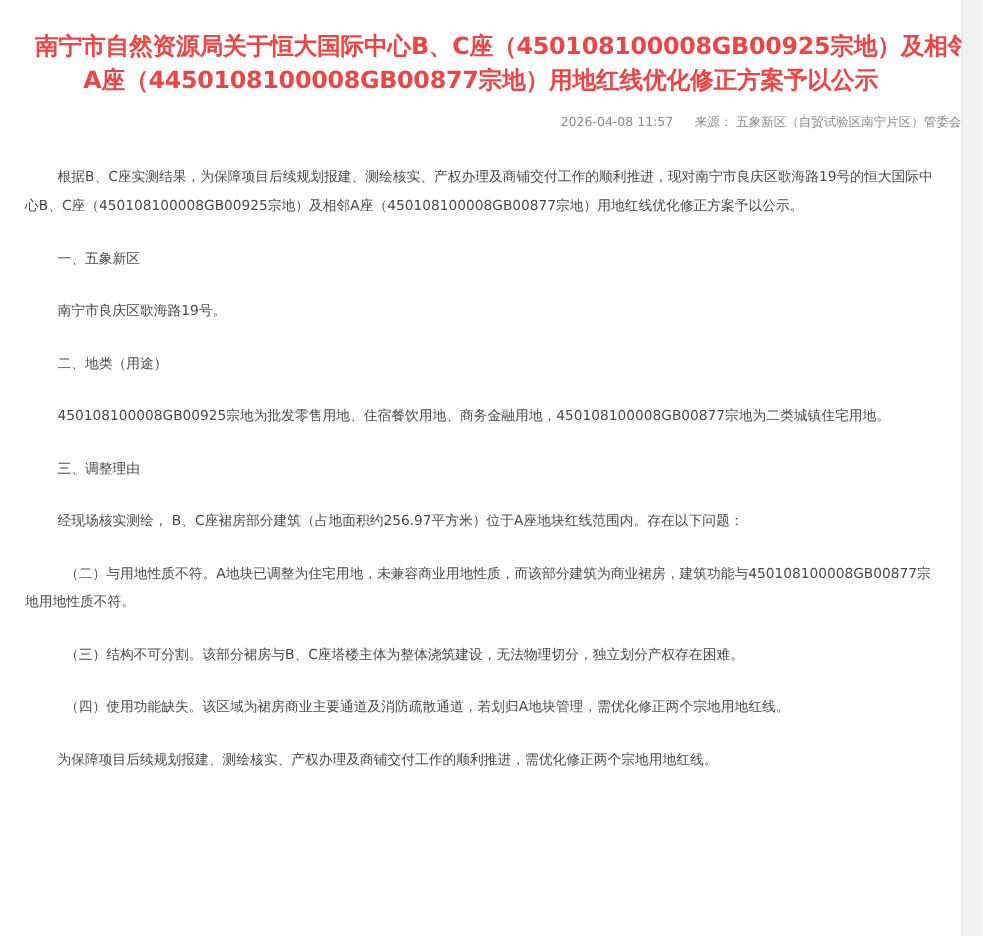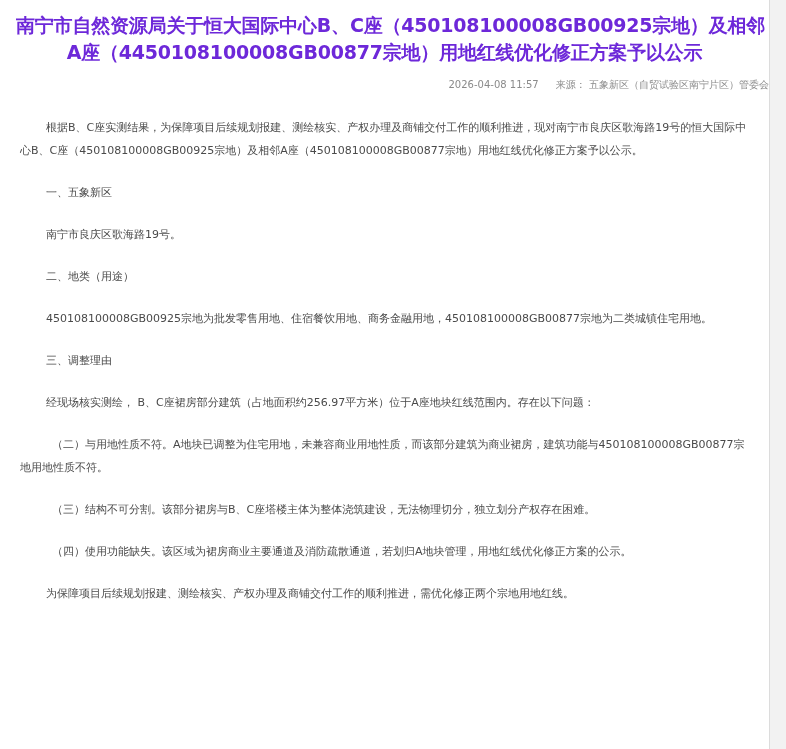--- a/index.html
+++ b/index.html
@@ -19,27 +19,27 @@
       left: 0;
       top: 0;
       width: 770px;
       height: 749px;
       background: #ffffff;
       border-right: 1px solid #dcdcdc;
       box-sizing: border-box;
       overflow: hidden;
     }
     .title {
-      margin: 2px;
+      margin: 14px;
       padding: 10px 14px 0 14px;
       text-align: center;
       font-size: 19px;
       font-weight: bold;
       line-height: 27px;
-      color: #6d28d9;
+      color: #ef4444;
       letter-spacing: -0.2px;
     }
     .title .line {
       display: block;
       white-space: nowrap;
     }
     .meta {
       text-align: right;
       font-size: 10px;
       color: #8a8a8a;
@@ -80,17 +80,17 @@
   <div class="content">
     <p>根据B、C座实测结果，为保障项目后续规划报建、测绘核实、产权办理及商铺交付工作的顺利推进，现对南宁市良庆区歌海路19号的恒大国际中心B、C座（450108100008GB00925宗地）及相邻A座（450108100008GB00877宗地）用地红线优化修正方案予以公示。</p>
     <p>一、五象新区</p>
     <p>南宁市良庆区歌海路19号。</p>
     <p>二、地类（用途）</p>
     <p>450108100008GB00925宗地为批发零售用地、住宿餐饮用地、商务金融用地，450108100008GB00877宗地为二类城镇住宅用地。</p>
     <p>三、调整理由</p>
     <p>经现场核实测绘， B、C座裙房部分建筑（占地面积约256.97平方米）位于A座地块红线范围内。存在以下问题：</p>
     <p class="sub">（二）与用地性质不符。A地块已调整为住宅用地，未兼容商业用地性质，而该部分建筑为商业裙房，建筑功能与450108100008GB00877宗地用地性质不符。</p>
     <p class="sub">（三）结构不可分割。该部分裙房与B、C座塔楼主体为整体浇筑建设，无法物理切分，独立划分产权存在困难。</p>
-    <p class="sub">（四）使用功能缺失。该区域为裙房商业主要通道及消防疏散通道，若划归A地块管理，用地红线优化修正方案的公示。</p>
+    <p class="sub">（四）使用功能缺失。该区域为裙房商业主要通道及消防疏散通道，若划归A地块管理，需优化修正两个宗地用地红线。</p>
     <p>为保障项目后续规划报建、测绘核实、产权办理及商铺交付工作的顺利推进，需优化修正两个宗地用地红线。</p>
   </div>
 </div>
 <div style="position:absolute;left:770px;top:0;width:16px;height:749px;background:#f2f2f2;"></div>
 
 </body></html>

